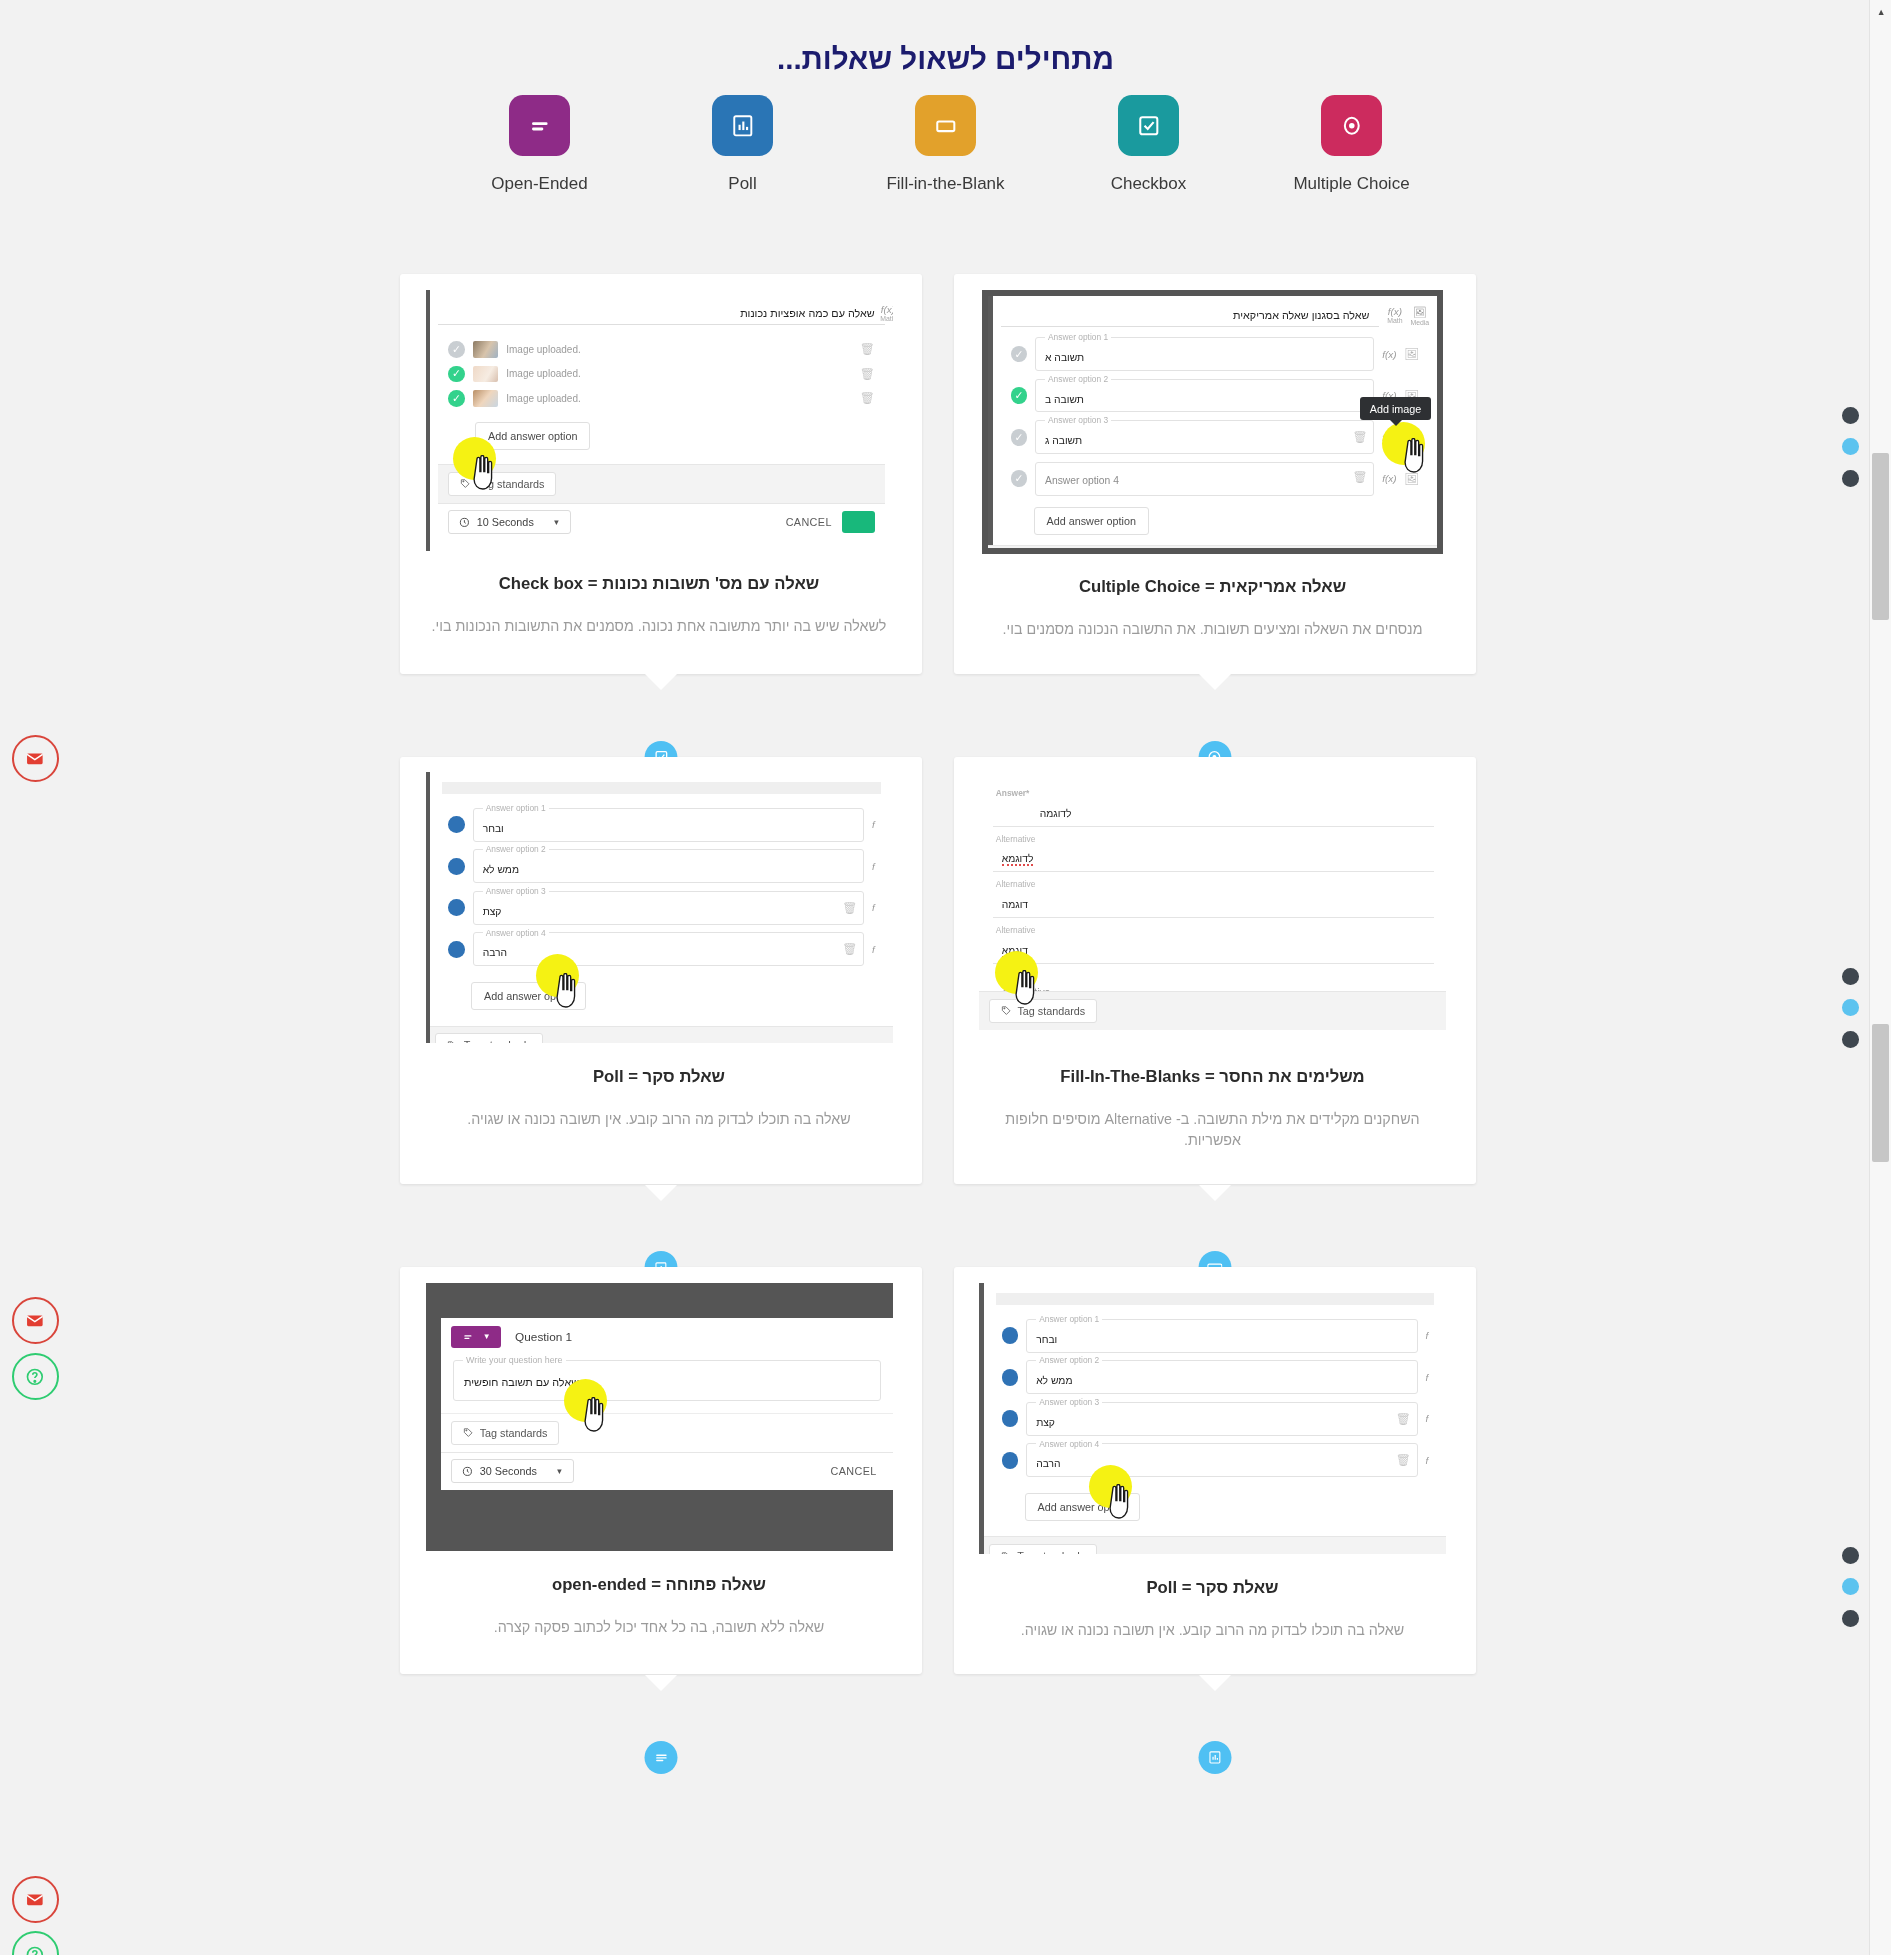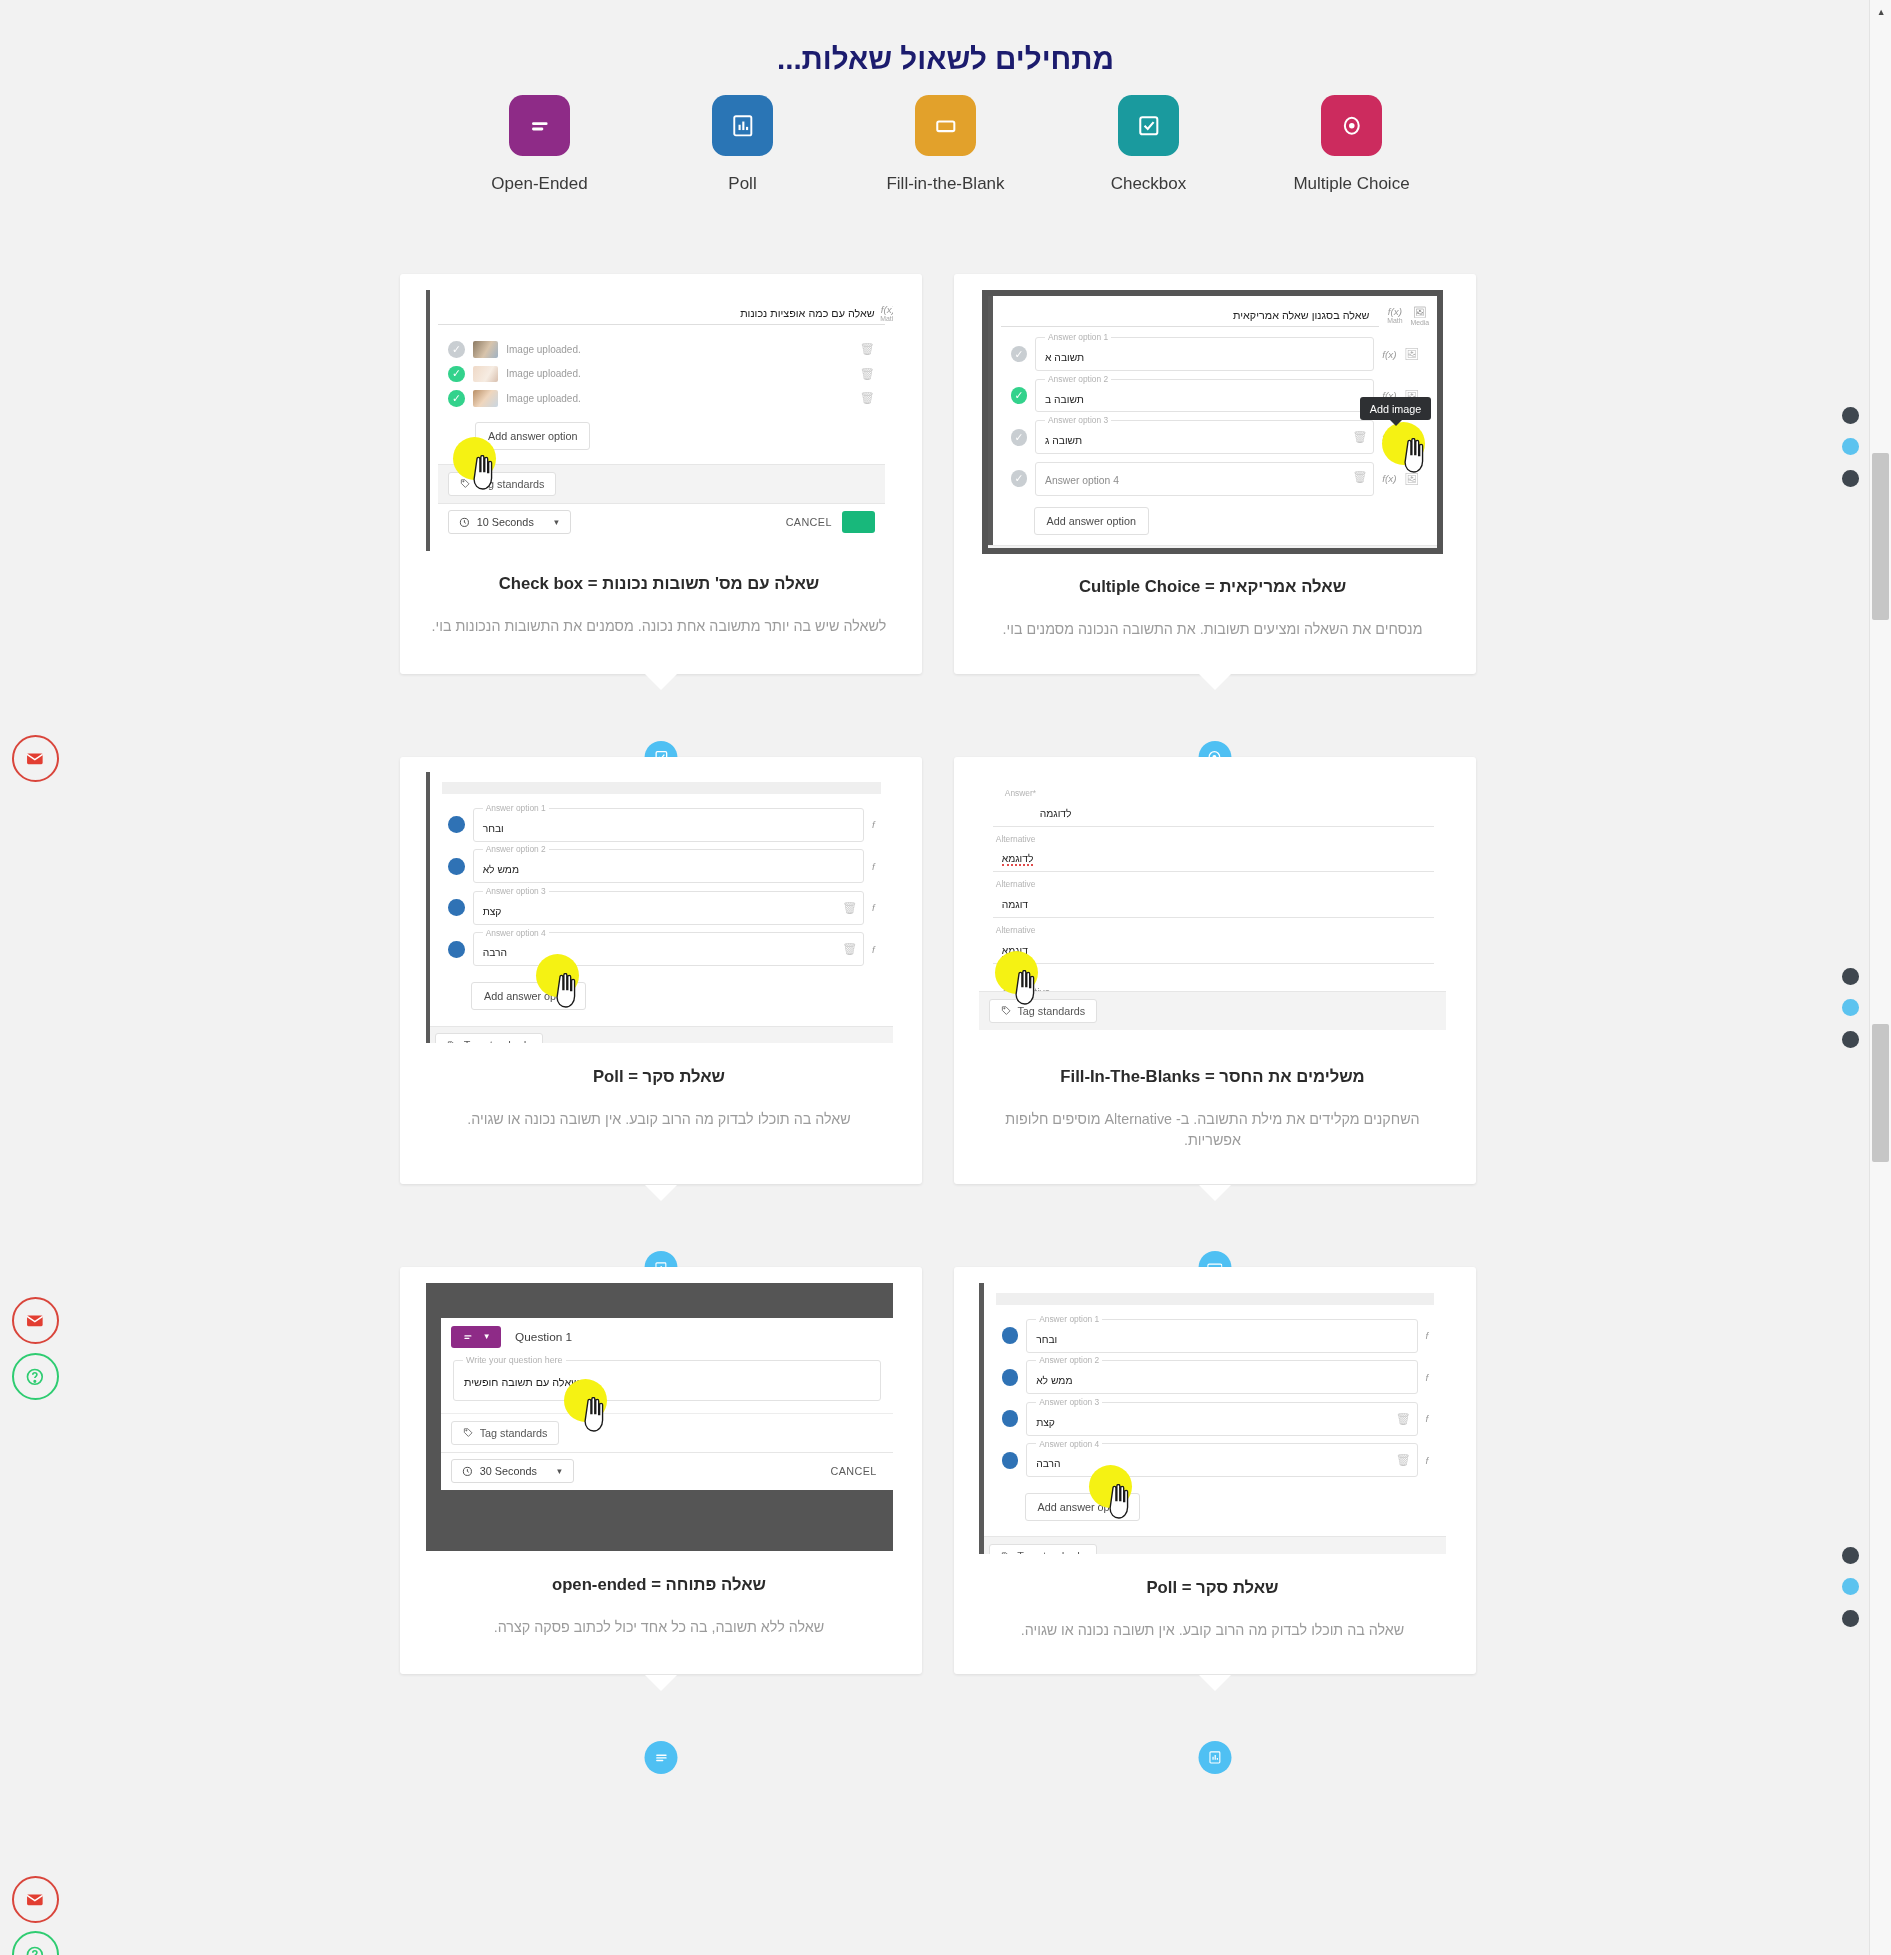--- a/index.html
+++ b/index.html
@@ -490,21 +490,21 @@
             <line x1="12.5" y1="16" x2="12.5" y2="8" stroke-width="2"></line>
             <line x1="16" y1="16" x2="16" y2="13" stroke-width="2"></line>
           </svg>
       </div>
     </div>
 
     <div class="card">
       <div class="card-shot mock" style="width:467px;height:271px;margin-top:15.8px;position:relative;">
         <div style="padding:21.7px 11.8px 0 13.8px;">
           <div class="opt-field" style="margin-bottom:12.8px;border:none;border-bottom:1px solid #e4e4e4;border-radius:0;">
-            <span class="opt-floatlabel" style="left:9px;">Answer*</span>
+            <span class="opt-floatlabel" style="left:0;font-weight:bold;">Answer*</span>
             <span class="opt-value" style="direction:ltr;text-align:left;margin-left:38px;">לדוגמה</span>
           </div>
           <div class="opt-field" style="margin-bottom:12.8px;border:none;border-bottom:1px solid #e4e4e4;border-radius:0;">
             <span class="opt-floatlabel" style="left:0;">Alternative</span>
             <span class="opt-value misspell" style="direction:ltr;text-align:center;">לדוגמא</span>
           </div>
           <div class="opt-field" style="margin-bottom:12.8px;border:none;border-bottom:1px solid #e4e4e4;border-radius:0;">
             <span class="opt-floatlabel" style="left:0;">Alternative</span>
             <span class="opt-value" style="direction:ltr;text-align:left;">דוגמה</span>
           </div>

